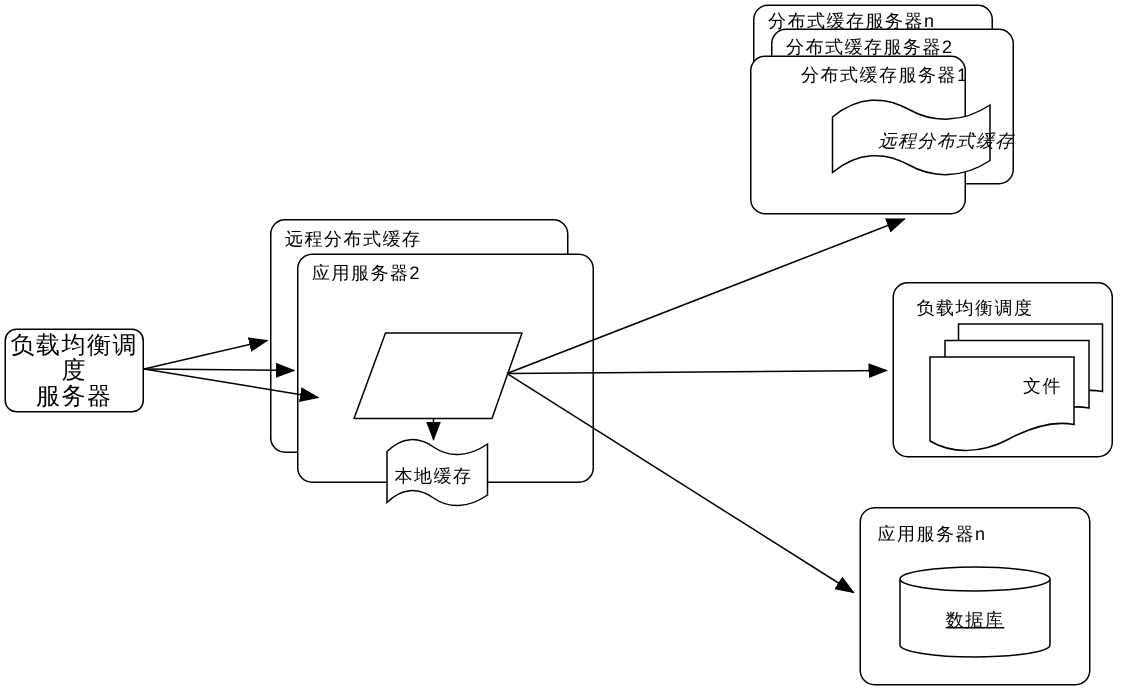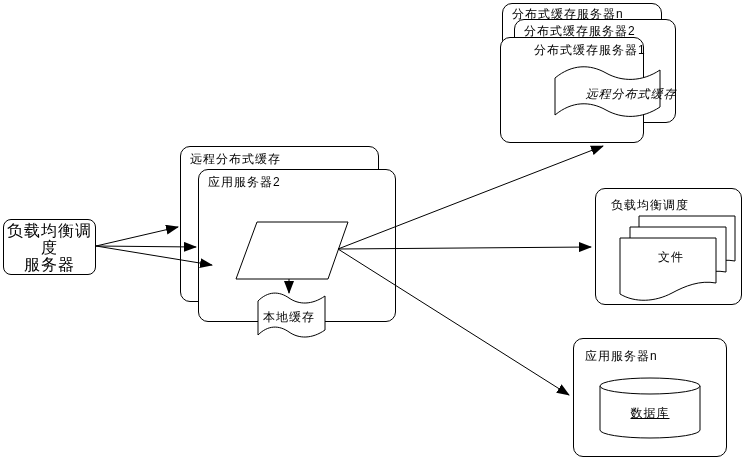--- a/index.html
+++ b/index.html
@@ -84,16 +84,16 @@
     <line class="wire" marker-end="url(#arw)" x1="96" y1="246" x2="196" y2="247"></line>
     <line class="wire" marker-end="url(#arw)" x1="96" y1="246" x2="212" y2="265"></line>
     <line class="wire" marker-end="url(#arw)" x1="338" y1="249" x2="603" y2="146"></line>
     <line class="wire" marker-end="url(#arw)" x1="338" y1="249" x2="591" y2="247"></line>
     <line class="wire" marker-end="url(#arw)" x1="338" y1="249" x2="569" y2="395"></line>
     <line class="wire" marker-end="url(#arw)" x1="289" y1="279" x2="289" y2="293"></line>
   </svg>
 
   <div class="lbl" style="left:252px;top:309px;width:74px;">本地缓存</div>
   <div class="lbl" style="left:581px;top:86px;width:100px;font-style:italic;">远程分布式缓存</div>
-  <div class="lbl" style="left:632px;top:249px;width:78px;">文件</div>
+  <div class="lbl" style="left:656px;top:249px;width:78px;">文件</div>
   <div class="lbl" style="left:611px;top:405px;width:78px;text-decoration:underline;">数据库</div>
 
 </div>
 
 </body></html>

